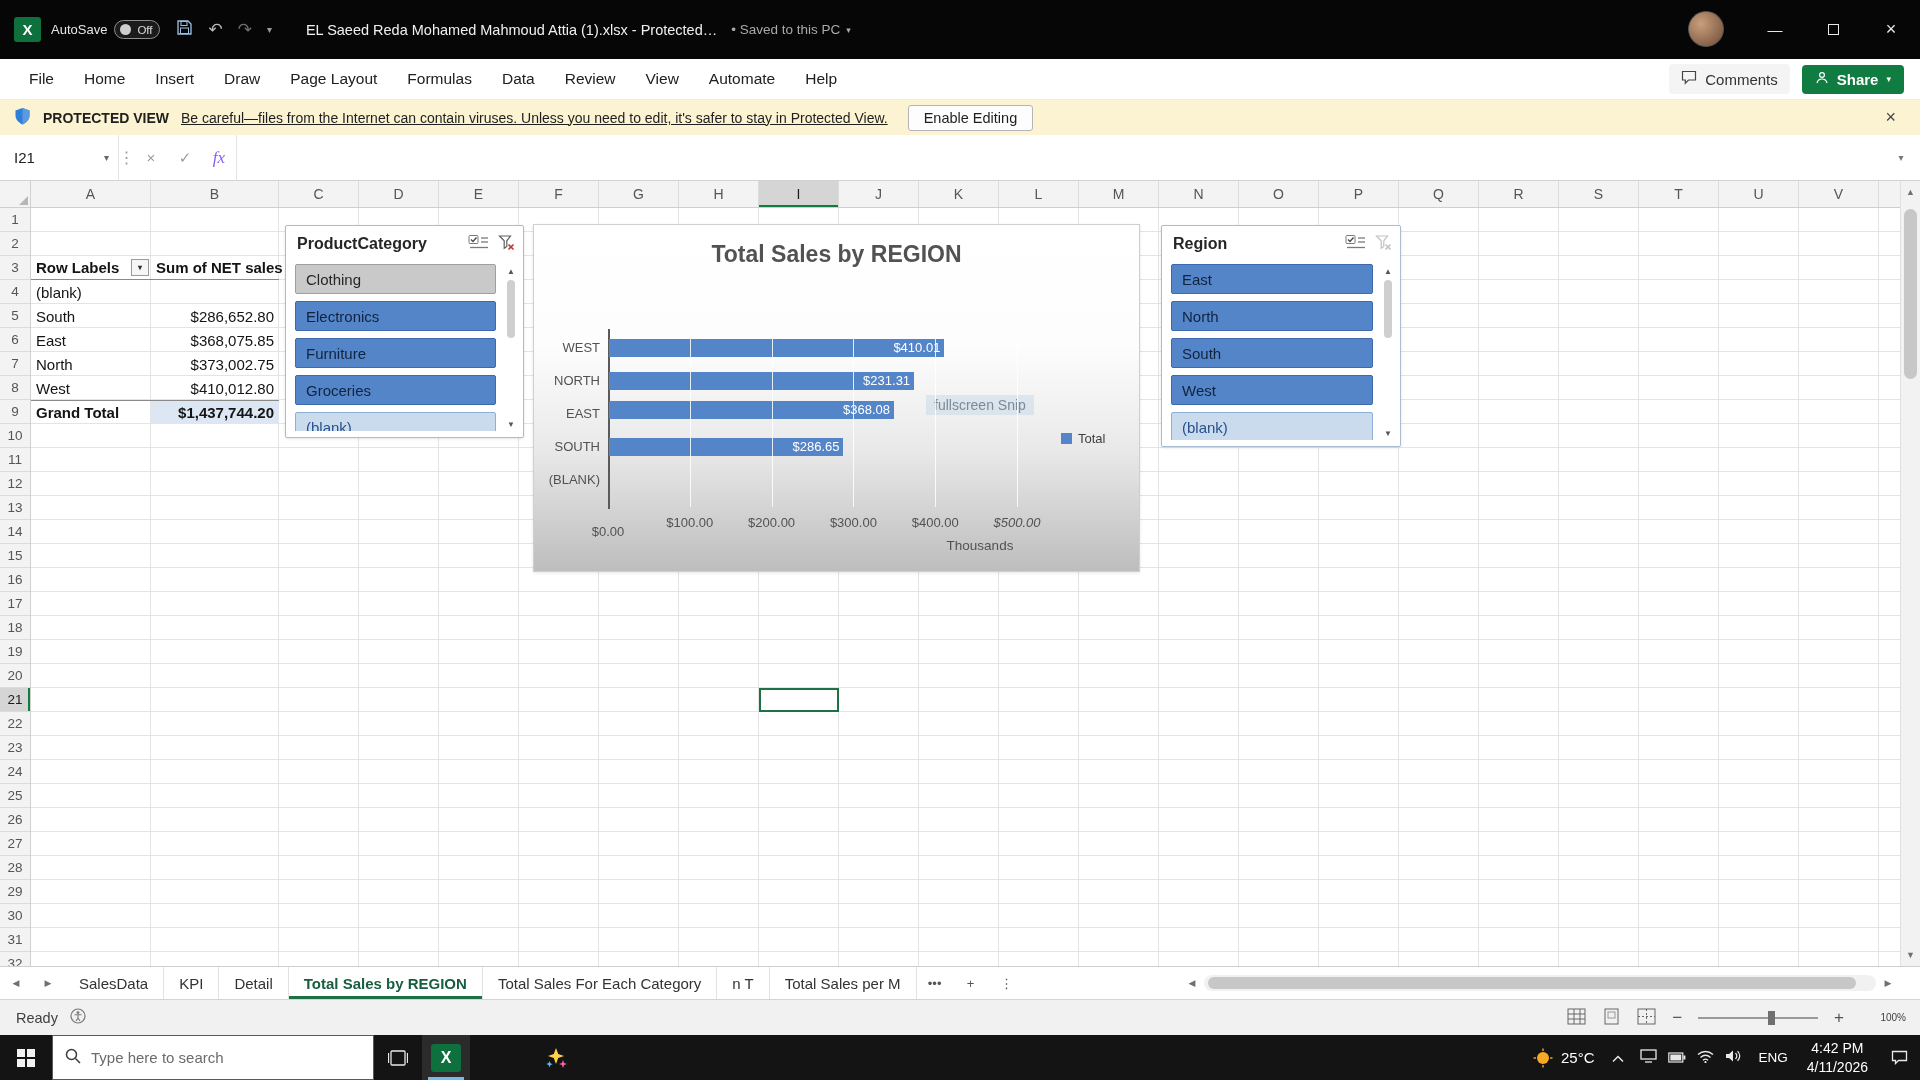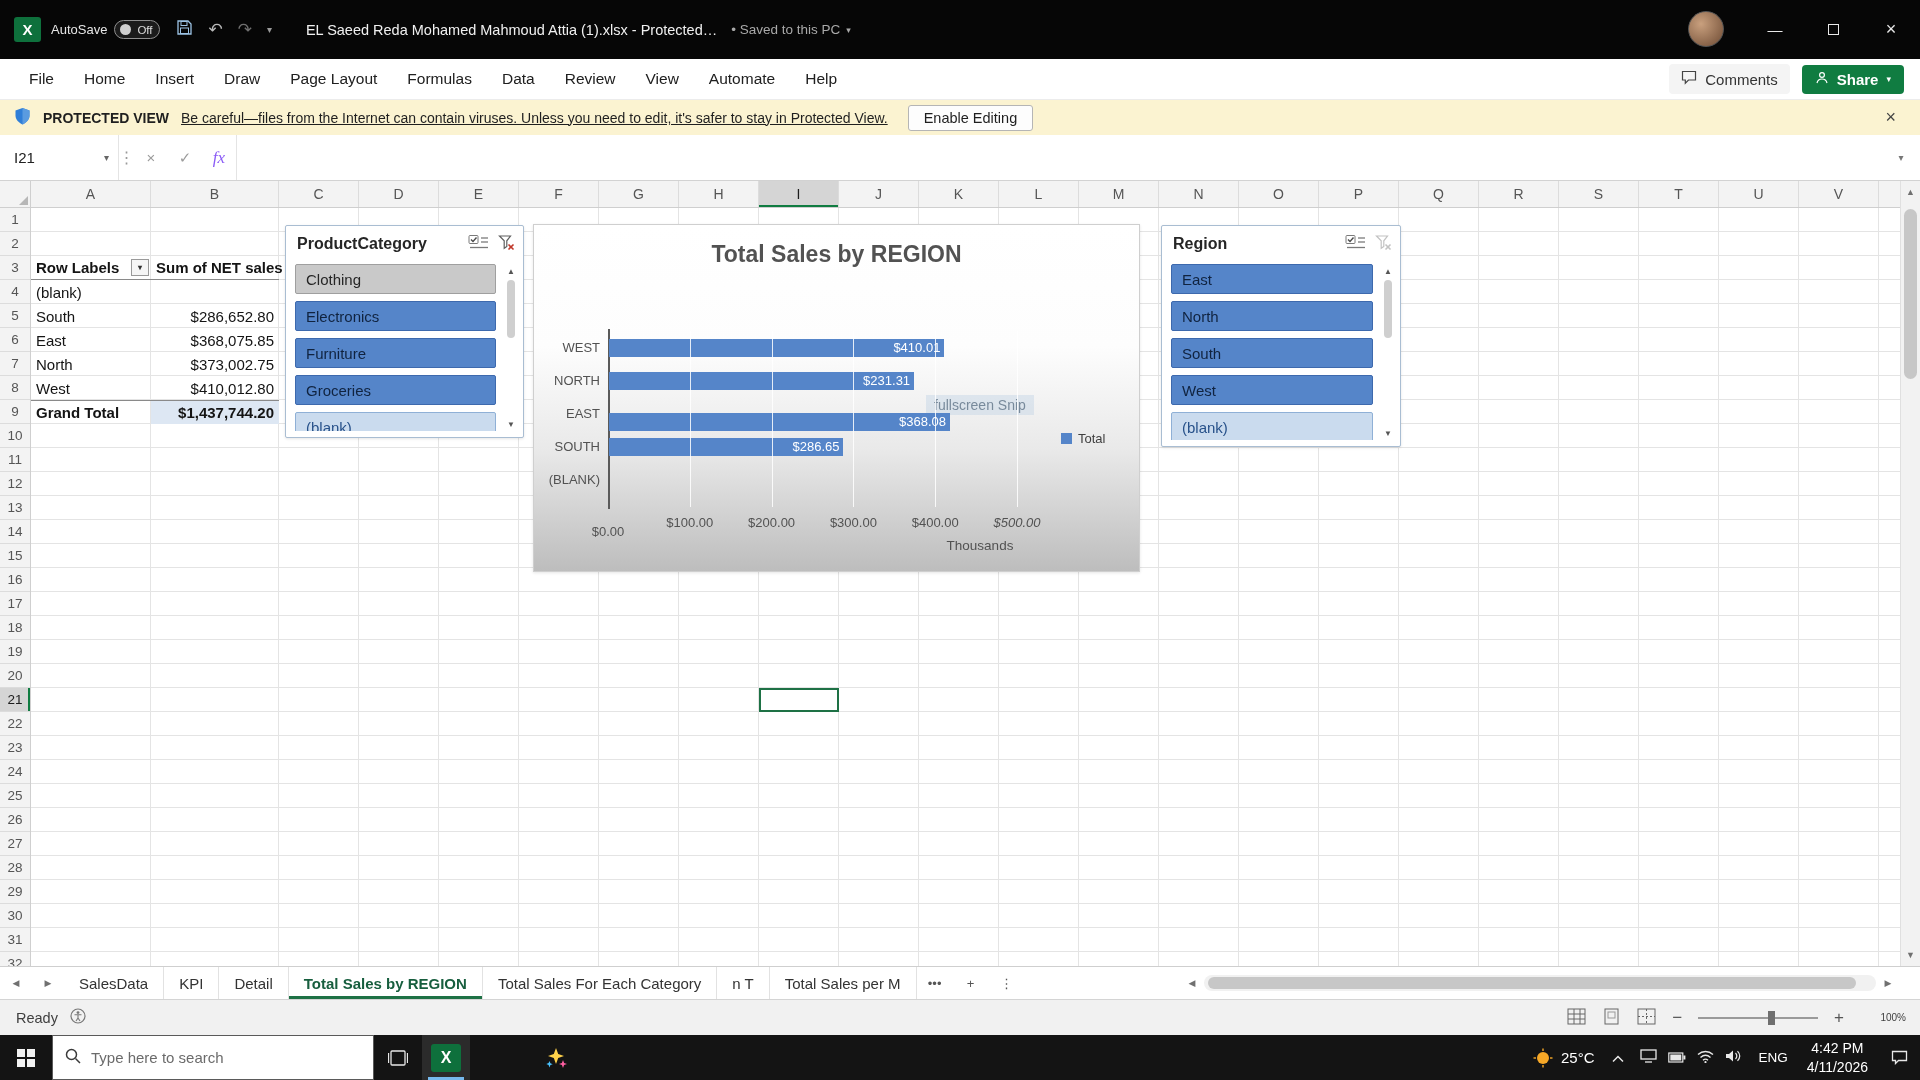--- a/index.html
+++ b/index.html
@@ -394,21 +394,21 @@
       <div class="csnip">fullscreen Snip</div>
     <div class="ccat" style="top: 113.6px;">WEST</div>
         <div class="cbar" style="top: 113.6px; left: 75px; width: 335.388px; background: rgb(85, 133, 201);">
           <div class="cdl">$410.01</div>
         </div>
         <div class="ccat" style="top: 146.8px;">NORTH</div>
         <div class="cbar" style="top: 146.8px; left: 75px; width: 305.114px; background: rgb(85, 133, 201);">
           <div class="cdl">$231.31</div>
         </div>
         <div class="ccat" style="top: 180px;">EAST</div>
-        <div class="cbar" style="top: 188px; left: 75px; width: 341px; background: rgb(85, 133, 201);">
+        <div class="cbar" style="top: 176px; left: 75px; width: 285px; background: rgb(85, 133, 201);">
           <div class="cdl">$368.08</div>
         </div>
         <div class="ccat" style="top: 213.2px;">SOUTH</div>
         <div class="cbar" style="top: 213.2px; left: 75px; width: 234.48px; background: rgb(85, 133, 201);">
           <div class="cdl">$286.65</div>
         </div>
         <div class="ccat" style="top: 246.4px;">(BLANK)</div>
         <div class="ctick" style="left: 39px; margin-top: 9px;">$0.00</div>
         <div class="ctick" style="left: 120.8px;">$100.00</div>
         <div class="cgrid" style="left: 155.8px;"></div>

